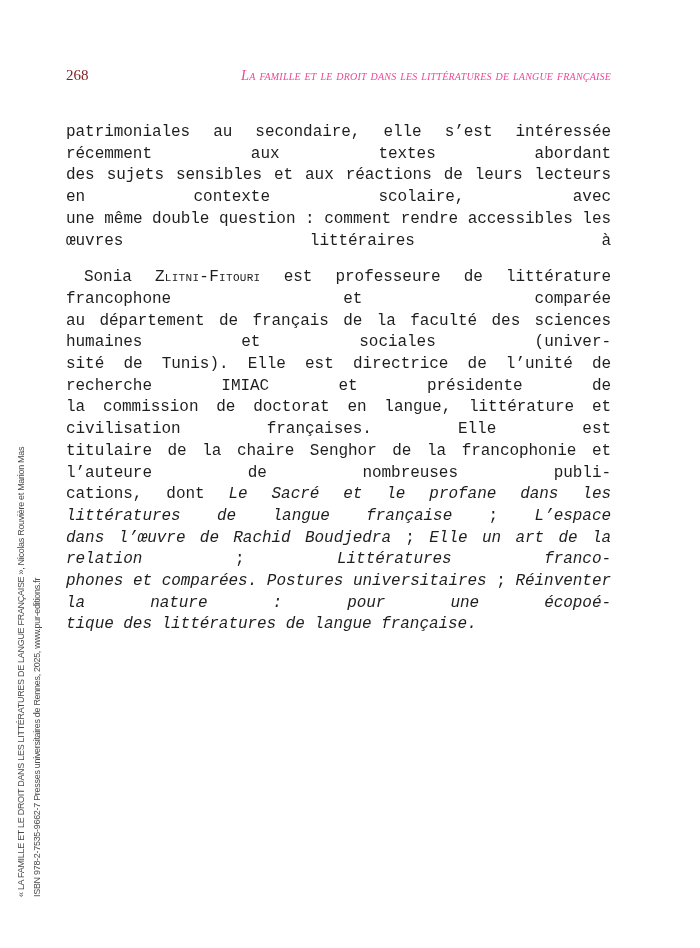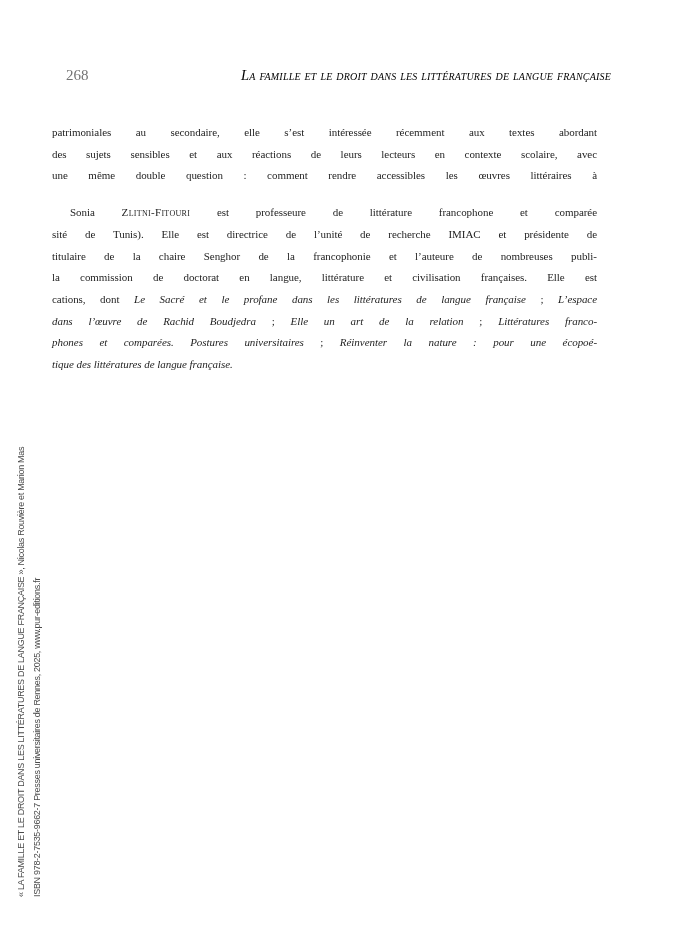--- a/index.html
+++ b/index.html
@@ -18,40 +18,41 @@
     position: absolute;
     left: 66px;
     top: 67px;
     width: 545px;
     display: flex;
     justify-content: space-between;
     align-items: baseline;
   }
   .page-num {
     font-size: 15px;
-    color: #737373;
+    color: #7f1d1d;
   }
   .running-title {
     font-style: italic;
     font-variant: small-caps;
     font-size: 14.5px;
     letter-spacing: 0.2px;
-    color: #000000;
+    color: #ec4899;
     white-space: nowrap;
   }
 
   
   .body-text {
     position: absolute;
-    left: 52px;
+    left: 66px;
     top: 122px;
     width: 545px;
-    font-size: 11px;
+    font-size: 16px;
     line-height: 21.7px;
     letter-spacing: -0.05px;
+    font-family: Liberation Mono, monospace;
   }
   .para { margin: 0; }
   .para2 { margin-top: 15px; }
   .tline {
     text-align: justify;
     text-align-last: justify;
   }
   .tline.last {
     text-align: left;
     text-align-last: left;
@@ -88,23 +89,24 @@
   <div class="body-text">
 
     <div class="para para1">
       <div class="tline">patrimoniales au secondaire, elle s’est intéressée récemment aux textes abordant</div>
       <div class="tline">des sujets sensibles et aux réactions de leurs lecteurs en contexte scolaire, avec</div>
       <div class="tline">une même double question : comment rendre accessibles les œuvres littéraires à</div>
     </div>
 
     <div class="para para2">
       <div class="tline indent"><span>Sonia </span><span class="sc">Zlitni-Fitouri</span><span> est professeure de littérature francophone et comparée</span></div>
+      <div class="tline">au département de français de la faculté des sciences humaines et sociales (univer-</div>
       <div class="tline">sité de Tunis). Elle est directrice de l’unité de recherche IMIAC et présidente de</div>
+      <div class="tline">la commission de doctorat en langue, littérature et civilisation françaises. Elle est</div>
       <div class="tline">titulaire de la chaire Senghor de la francophonie et l’auteure de nombreuses publi-</div>
-      <div class="tline">la commission de doctorat en langue, littérature et civilisation françaises. Elle est</div>
       <div class="tline"><span>cations, dont </span><span class="it">Le Sacré et le profane dans les littératures de langue française</span><span> ; </span><span class="it">L’espace</span></div>
       <div class="tline"><span class="it">dans l’œuvre de Rachid Boudjedra</span><span> ; </span><span class="it">Elle un art de la relation</span><span> ; </span><span class="it">Littératures franco-</span></div>
       <div class="tline"><span class="it">phones et comparées. Postures universitaires</span><span> ; </span><span class="it">Réinventer la nature : pour une écopoé-</span></div>
       <div class="tline last"><span class="it">tique des littératures de langue française.</span></div>
     </div>
 
   </div>
 
   <div class="sidebar">
     <div>« LA FAMILLE ET LE DROIT DANS LES LITTÉRATURES DE LANGUE FRANÇAISE », Nicolas Rouvière et Marion Mas</div>

